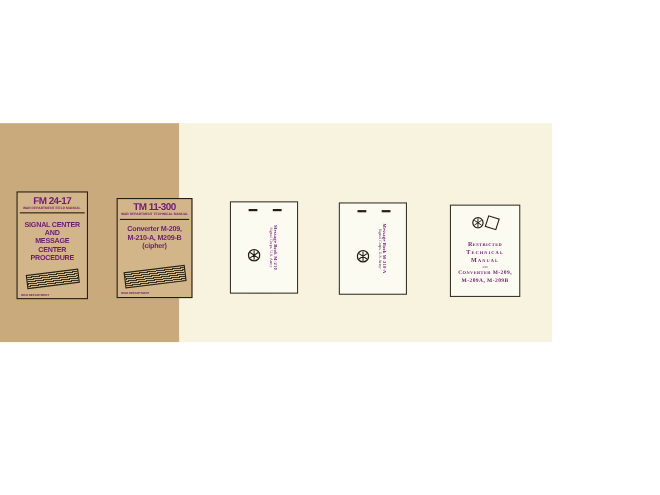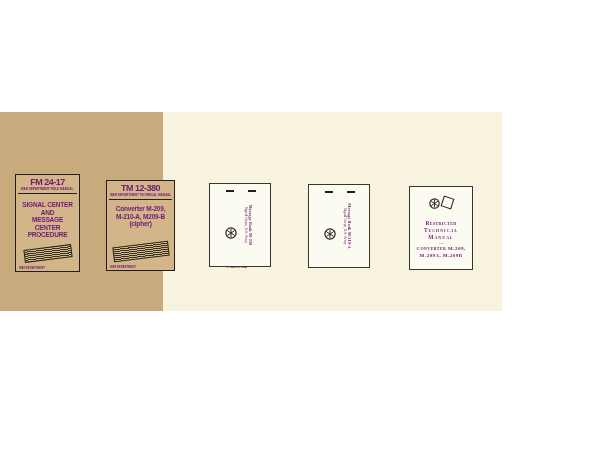--- a/index.html
+++ b/index.html
@@ -74,21 +74,21 @@
     <div class="manual-title" style="margin-top:0">MESSAGE CENTER</div>
     <div class="manual-title" style="margin-top:0">PROCEDURE</div>
     <div class="stamp"></div>
     <div class="manual-footer">
       <span class="foot-l">WAR DEPARTMENT</span>
       <span class="foot-r">17 MARCH 1945</span>
     </div>
   </div>
 
   <div class="book manual" style="left:106px;top:180px;width:69px;height:91px;background:#d2b588">
-    <div class="doc-number">TM 12-380</div>
+    <div class="doc-number">TM 11-300</div>
     <div class="manual-type-wrap">
         <div class="tiny">WAR DEPARTMENT TECHNICAL MANUAL</div>
       </div>
     <div class="head-rule"></div>
     <div class="manual-title" style="margin-top:5px">Converter M-209,</div>
     <div class="manual-title" style="margin-top:0">M-210-A, M209-B</div>
     <div class="manual-title" style="margin-top:0">(cipher)</div>
     <div class="stamp" style="width:54px;height:13px"></div>
     <div class="manual-footer">
       <span class="foot-l">WAR DEPARTMENT</span>

